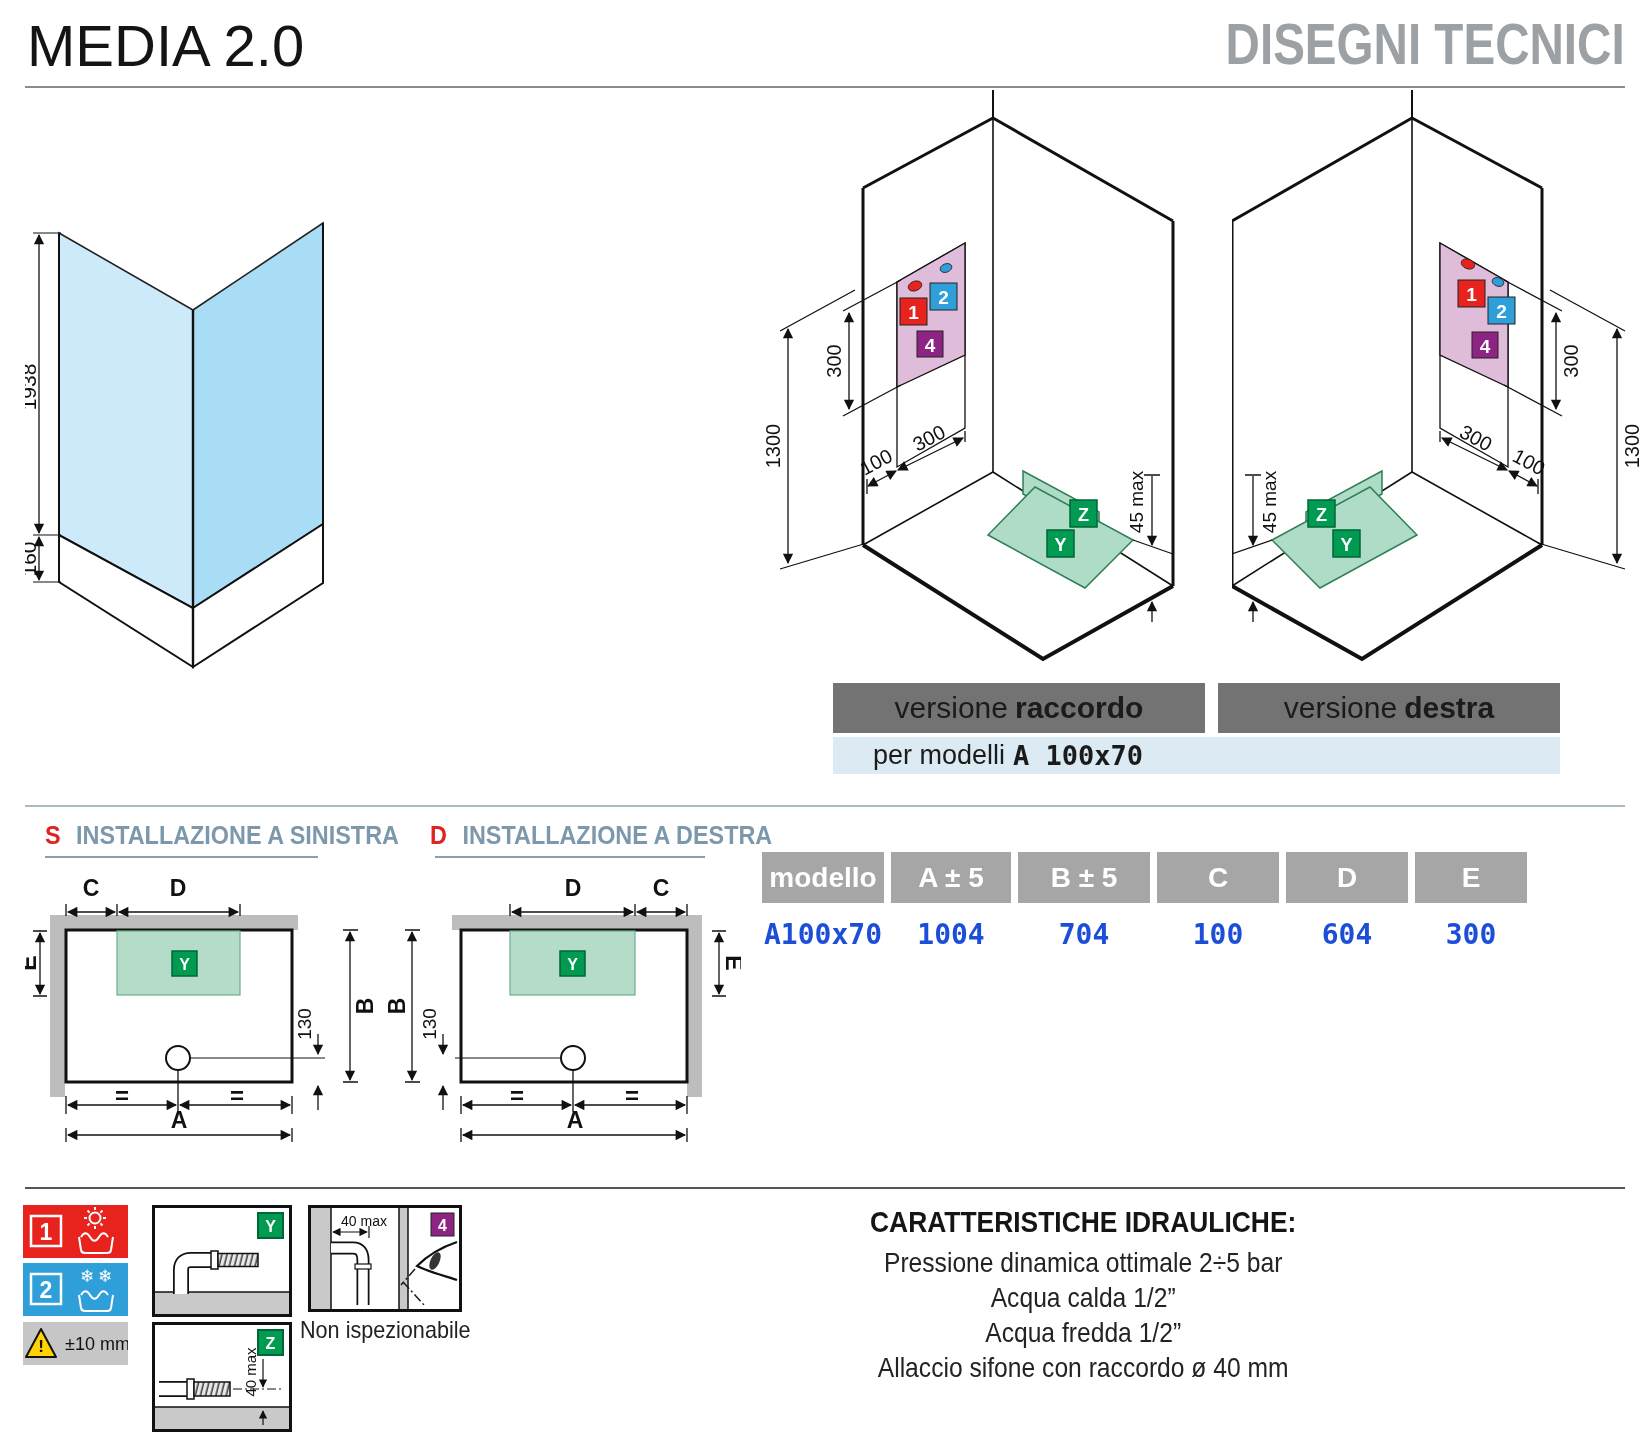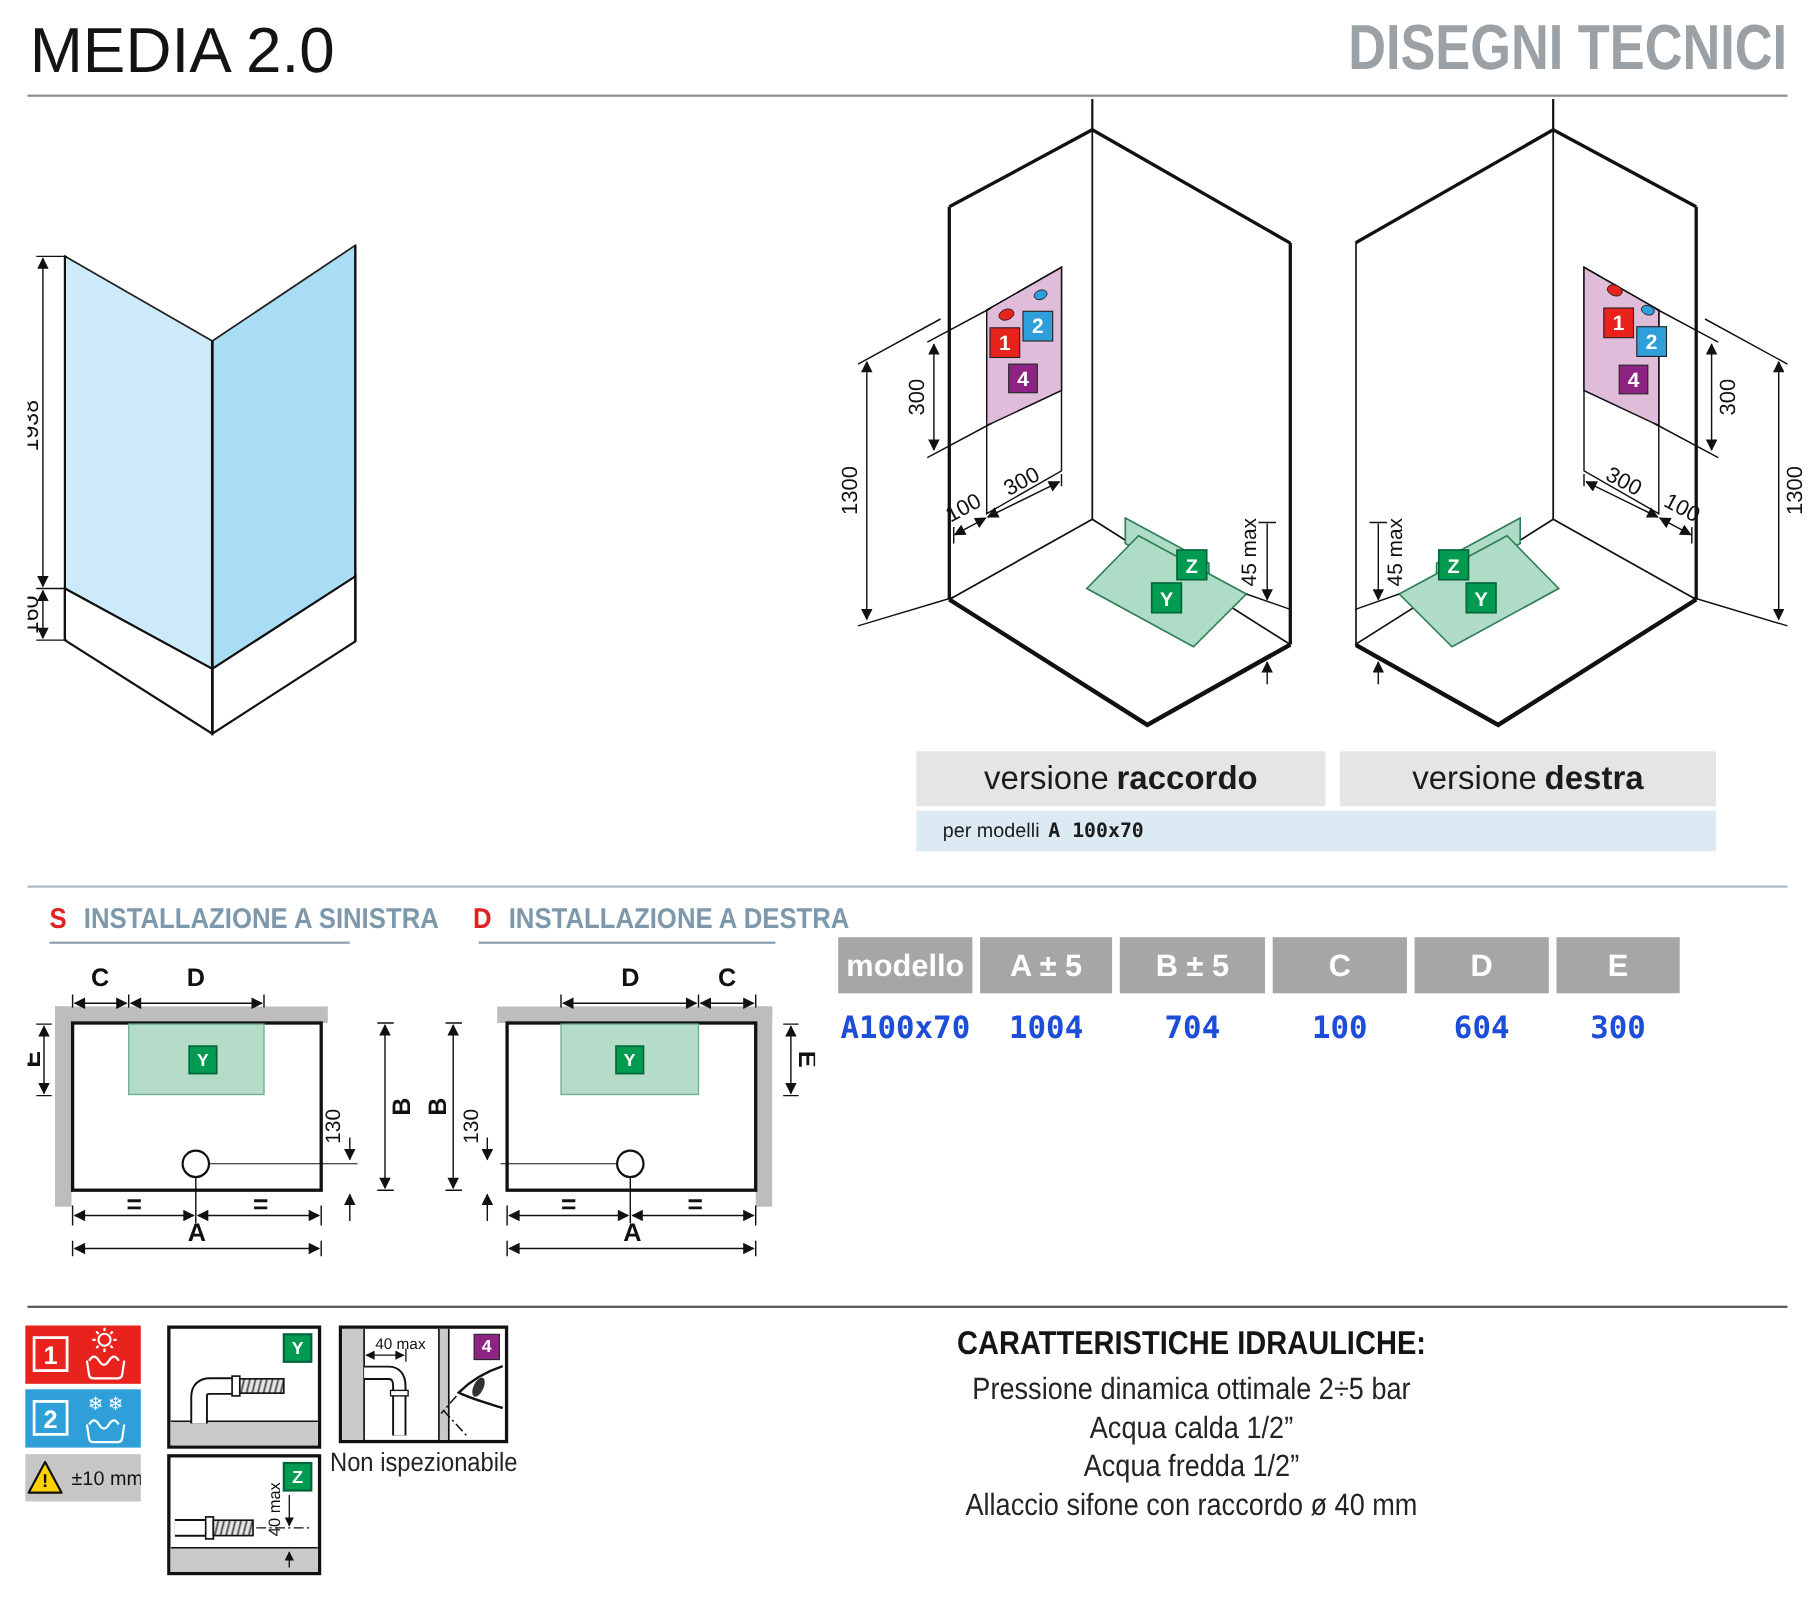--- a/index.html
+++ b/index.html
@@ -10,25 +10,25 @@
   .title-left{left:27px;top:12px;font-size:58px;font-weight:400;letter-spacing:0px;
 ts              transform:scaleX(.72);transform-origin:left top;color:#141414;white-space:nowrap;}
   .title-right{right:25px;top:10px;font-size:58px;font-weight:800;color:#9ba1a5;
                transform:scaleX(.82);transform-origin:right top;white-space:nowrap;}
   .rule1{left:25px;top:86px;width:1600px;height:2px;background:#8c8c8c;}
   .rule2{left:25px;top:805px;width:1600px;height:2px;background:#a9bac4;}
   .rule3{left:25px;top:1187px;width:1600px;height:2px;background:#555;}
   
   .bands{left:833px;top:683px;width:727px;}
   .band-row{display:flex;gap:13px;}
-  .band{background:#e5e5e5;height:50px;display:flex;align-items:center;justify-content:center;
+  .band{background:#737373;height:50px;display:flex;align-items:center;justify-content:center;
         font-size:30px;color:#1b1b1b;}
   .band b{font-weight:800;margin-left:7px;}
   .band-models{margin-top:4px;background:#dcebf3;height:37px;display:flex;align-items:center;
-        font-size:18px;color:#1b1b1b;padding-left:24px;}
+        font-size:27px;color:#1b1b1b;padding-left:40px;}
   .band-models b{font-family:"DejaVu Sans Mono",monospace;font-weight:700;margin-left:8px;}
   
   .plan-head{font-size:26px;white-space:nowrap;transform:scaleX(.9);transform-origin:left top;}
   .plan-head .ltr{color:#e02321;font-weight:800;margin-right:10px;}
   .plan-head .ttl{color:#7e98ab;font-weight:600;letter-spacing:0px;}
   .plan-underline{height:2px;background:#8ba0ae;}
   
   .spec-table{left:762px;top:852px;width:800px;}
   .spec-row{display:flex;gap:7px;}
   .spec-cell{background:#a6a6a6;color:#fff;height:51px;display:flex;align-items:center;

